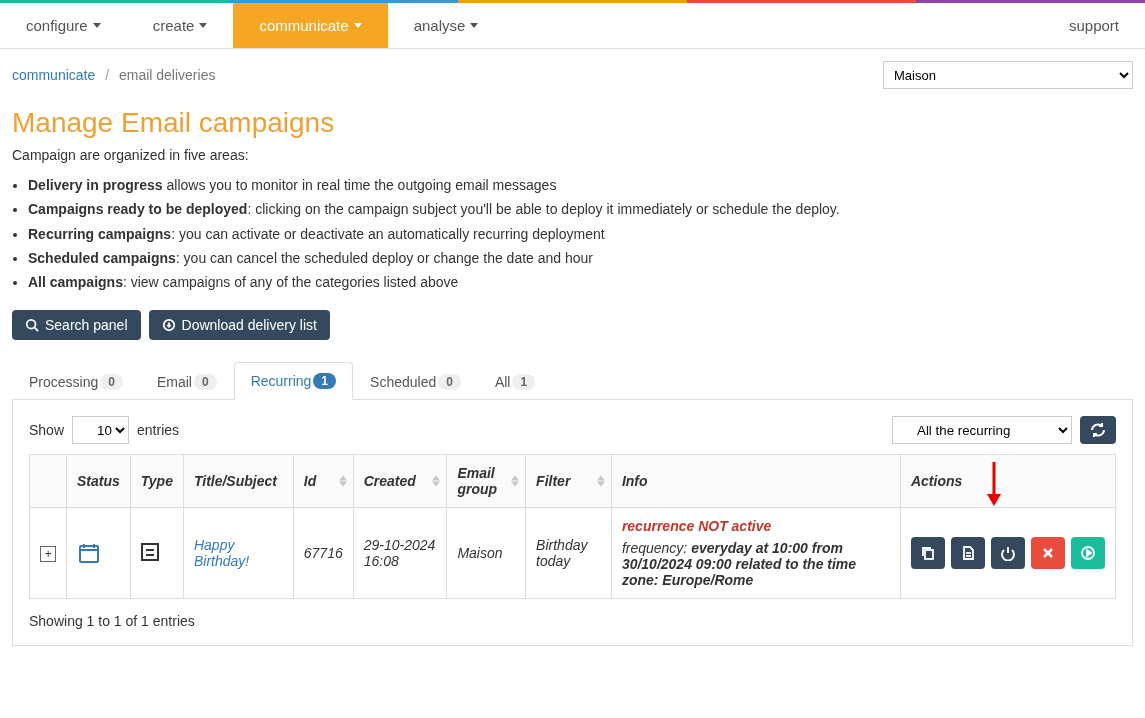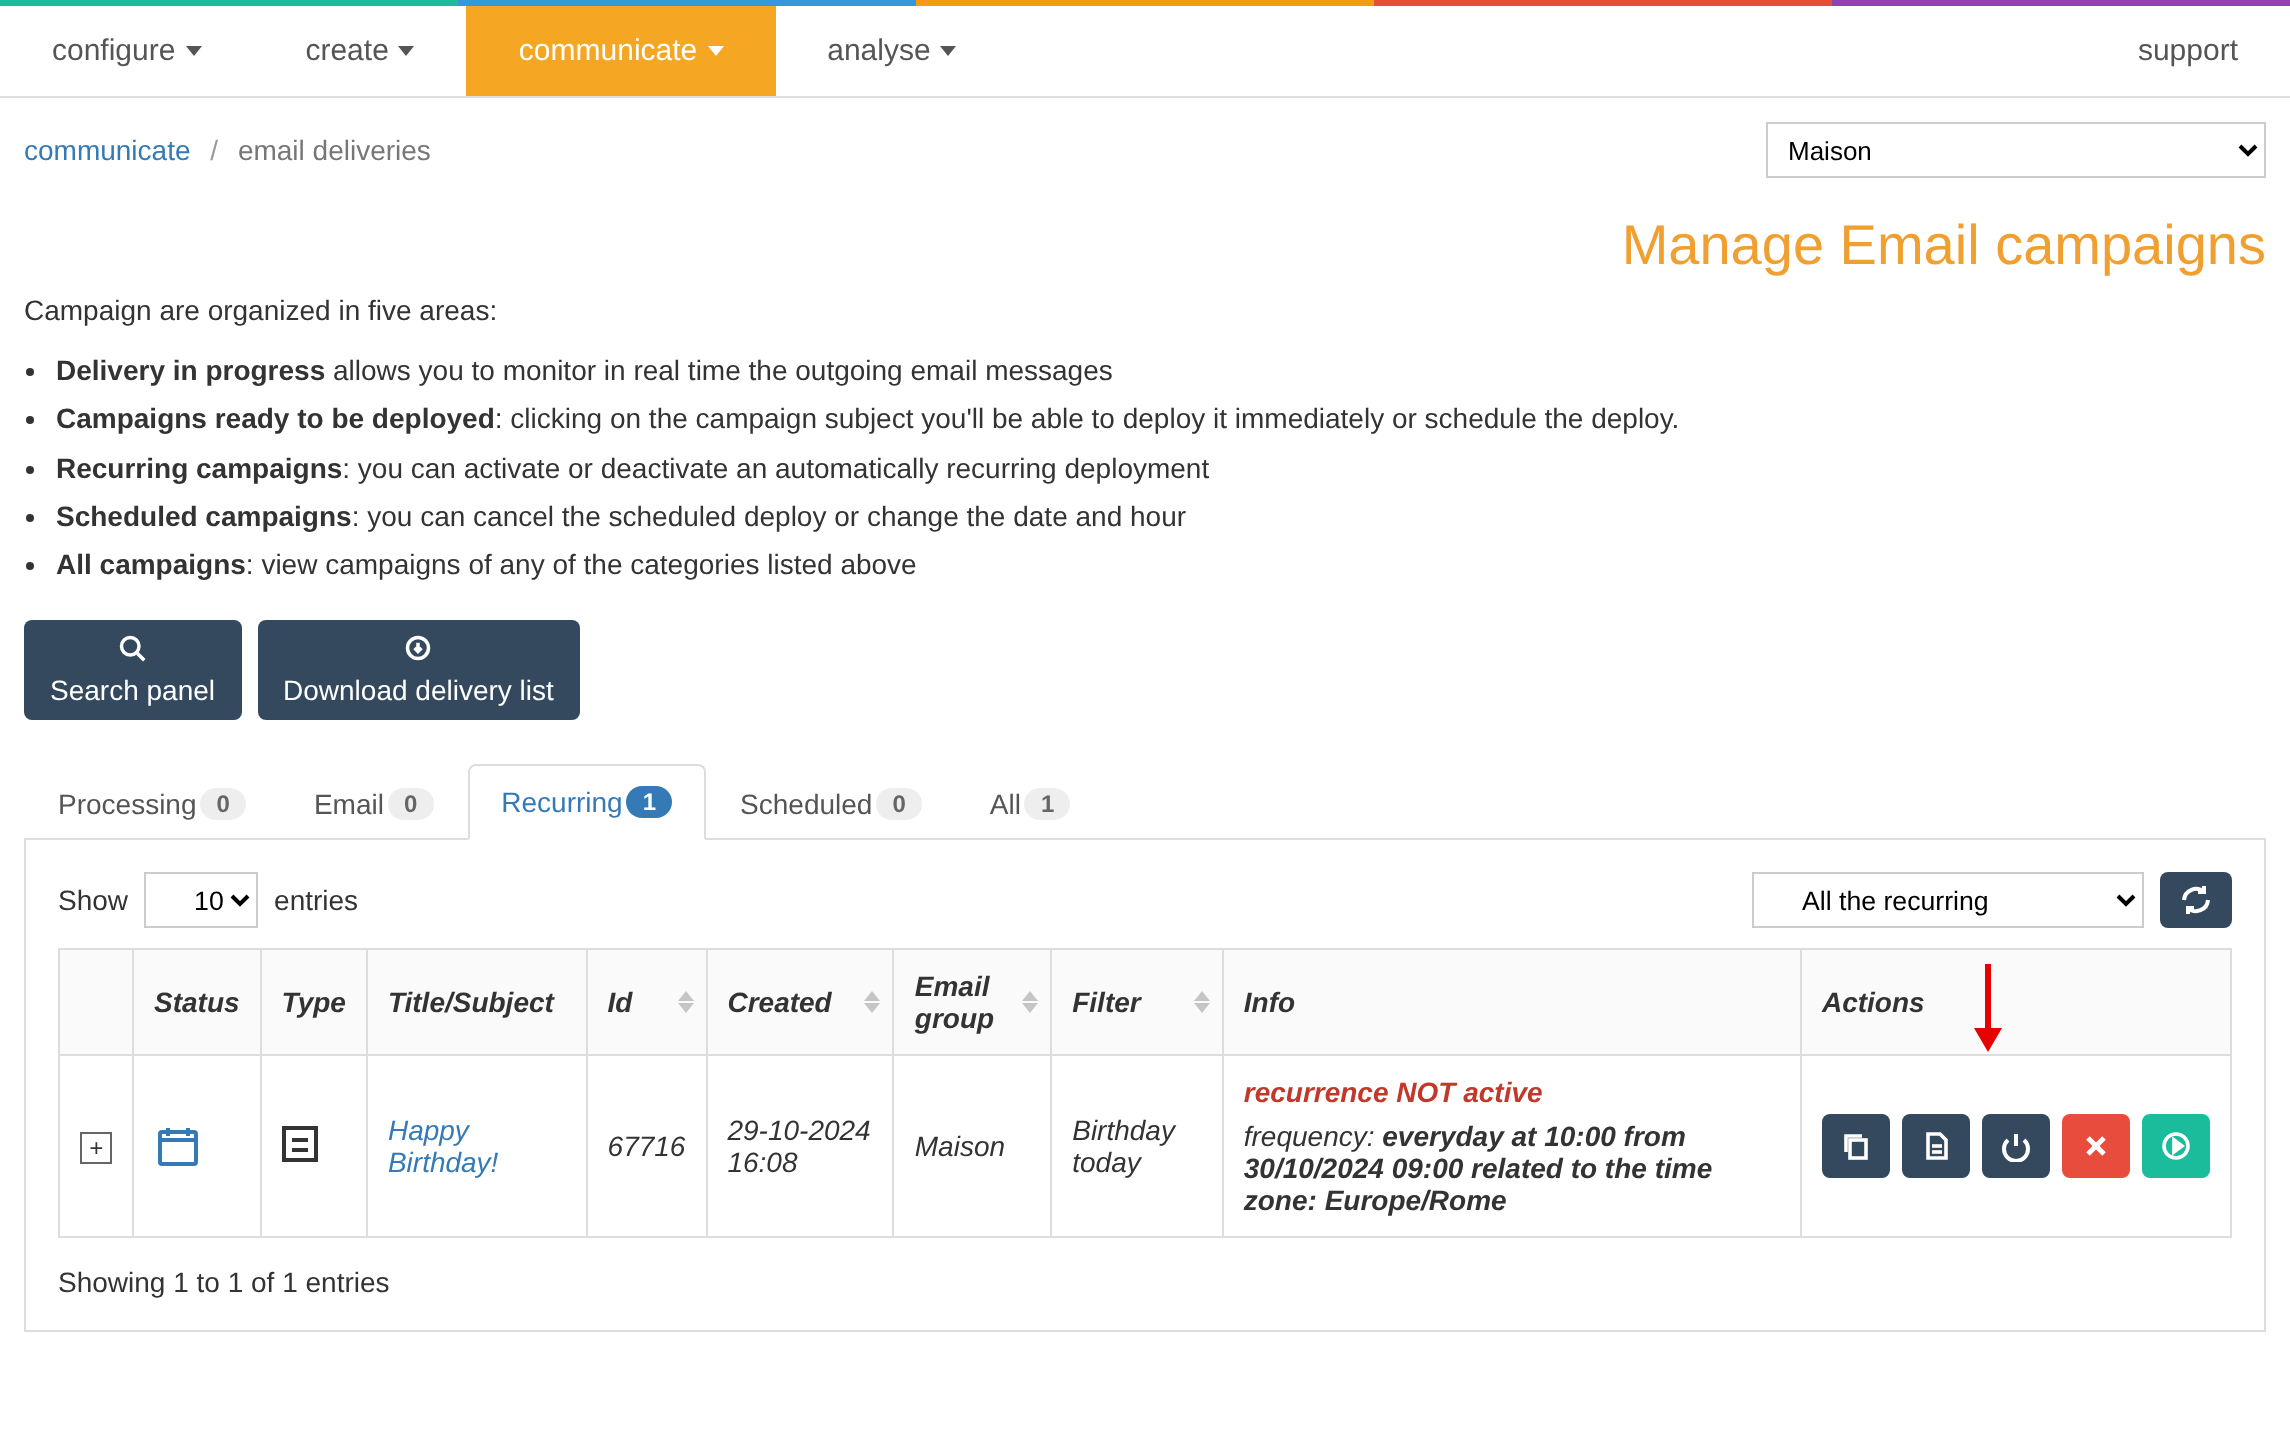--- a/index.html
+++ b/index.html
@@ -11,25 +11,25 @@
   .nav-item { padding: 14px 26px; color: #555; cursor: pointer; font-size: 15px; display:flex; align-items:center; gap:5px;}
   .nav-item.active { background: #f5a623; color: #fff; }
   .caret { display:inline-block; width:0;height:0;border-left:4px solid transparent;border-right:4px solid transparent;border-top:5px solid currentColor; vertical-align:middle;}
   .container { padding: 12px 12px 30px 12px; }
   .breadcrumb-row { display:flex; align-items:center; gap:12px; }
   .breadcrumb { font-size:14px; padding: 4px 0;}
   .breadcrumb a { color:#337ab7; text-decoration:none;}
   .breadcrumb .sep { color:#999; padding:0 6px;}
   .breadcrumb .cur { color:#777;}
   .select-db { margin-left:auto; width:250px; height:28px; border:1px solid #ccc; background:#fff; font-size:13px; padding:2px 6px;}
-  h1.page-title { color:#f0a030; font-weight:400; font-size:28px; margin-top:18px; margin-bottom:8px;text-align:right;}
+  h1.page-title { color:#f0a030; font-weight:400; font-size:28px; margin-top:18px; margin-bottom:8px;}
   .subtext { color:#333; margin-bottom:12px;}
   ul.desc { margin-left:16px; margin-bottom:18px;}
   ul.desc li { margin-bottom:4px; line-height:1.45;}
-  .btn { display:inline-flex; align-items:center; gap:6px; padding:6px 12px; border-radius:4px; font-size:14px; cursor:pointer; border:1px solid transparent;flex-direction:column;}
+  .btn { display:inline-flex; align-items:center; gap:6px; padding:6px 12px; border-radius:4px; font-size:14px; cursor:pointer; border:1px solid transparent;}
   .btn-dark { background:#34495e; color:#fff;}
   .btn-row { display:flex; gap:8px; margin-bottom:22px;}
   .tabs { display:flex; border-bottom:1px solid #ddd; margin-bottom:0;}
   .tab { padding:10px 16px; cursor:pointer; color:#555; border:1px solid transparent; border-bottom:none; margin-bottom:-1px; display:flex; align-items:center; gap:2px;}
   .tab.active { border-color:#ddd; border-bottom:1px solid #fff; border-radius:4px 4px 0 0; color:#337ab7; background:#fff;}
   .badge { background:#eee; color:#666; border-radius:10px; padding:1px 8px; font-size:12px; font-weight:600;}
   .badge.blue { background:#337ab7; color:#fff;}
   .panel { border:1px solid #ddd; border-top:none; padding:16px;}
   .controls-row{display:flex; align-items:center; gap:8px; margin-bottom:10px;}
   .controls-row .right{margin-left:auto; display:flex; gap:8px; align-items:center;}
@@ -155,21 +155,21 @@
         <span class="badge">1</span>
       </div>
   </div>
 
   <div class="panel" style="position:relative;">
     <div class="controls-row">
       <span>Show</span>
       <select class="small"><option>10</option></select>
       <span>entries</span>
       <div class="right">
-        <select class="small" style="width:196px"><option>All the recurring</option></select>
+        <select class="small" style="width:180px"><option>All the recurring</option></select>
         <div class="refresh-btn">
           <svg width="16" height="16" viewBox="0 0 16 16" fill="none" stroke="#fff" stroke-width="2">
               <path d="M2 8a6 6 0 0 1 10-4M14 8a6 6 0 0 1-10 4"></path>
               <path d="M12 1v3h-3M4 15v-3h3"></path>
             </svg>
         </div>
       </div>
     </div>
 
     <table class="data">

